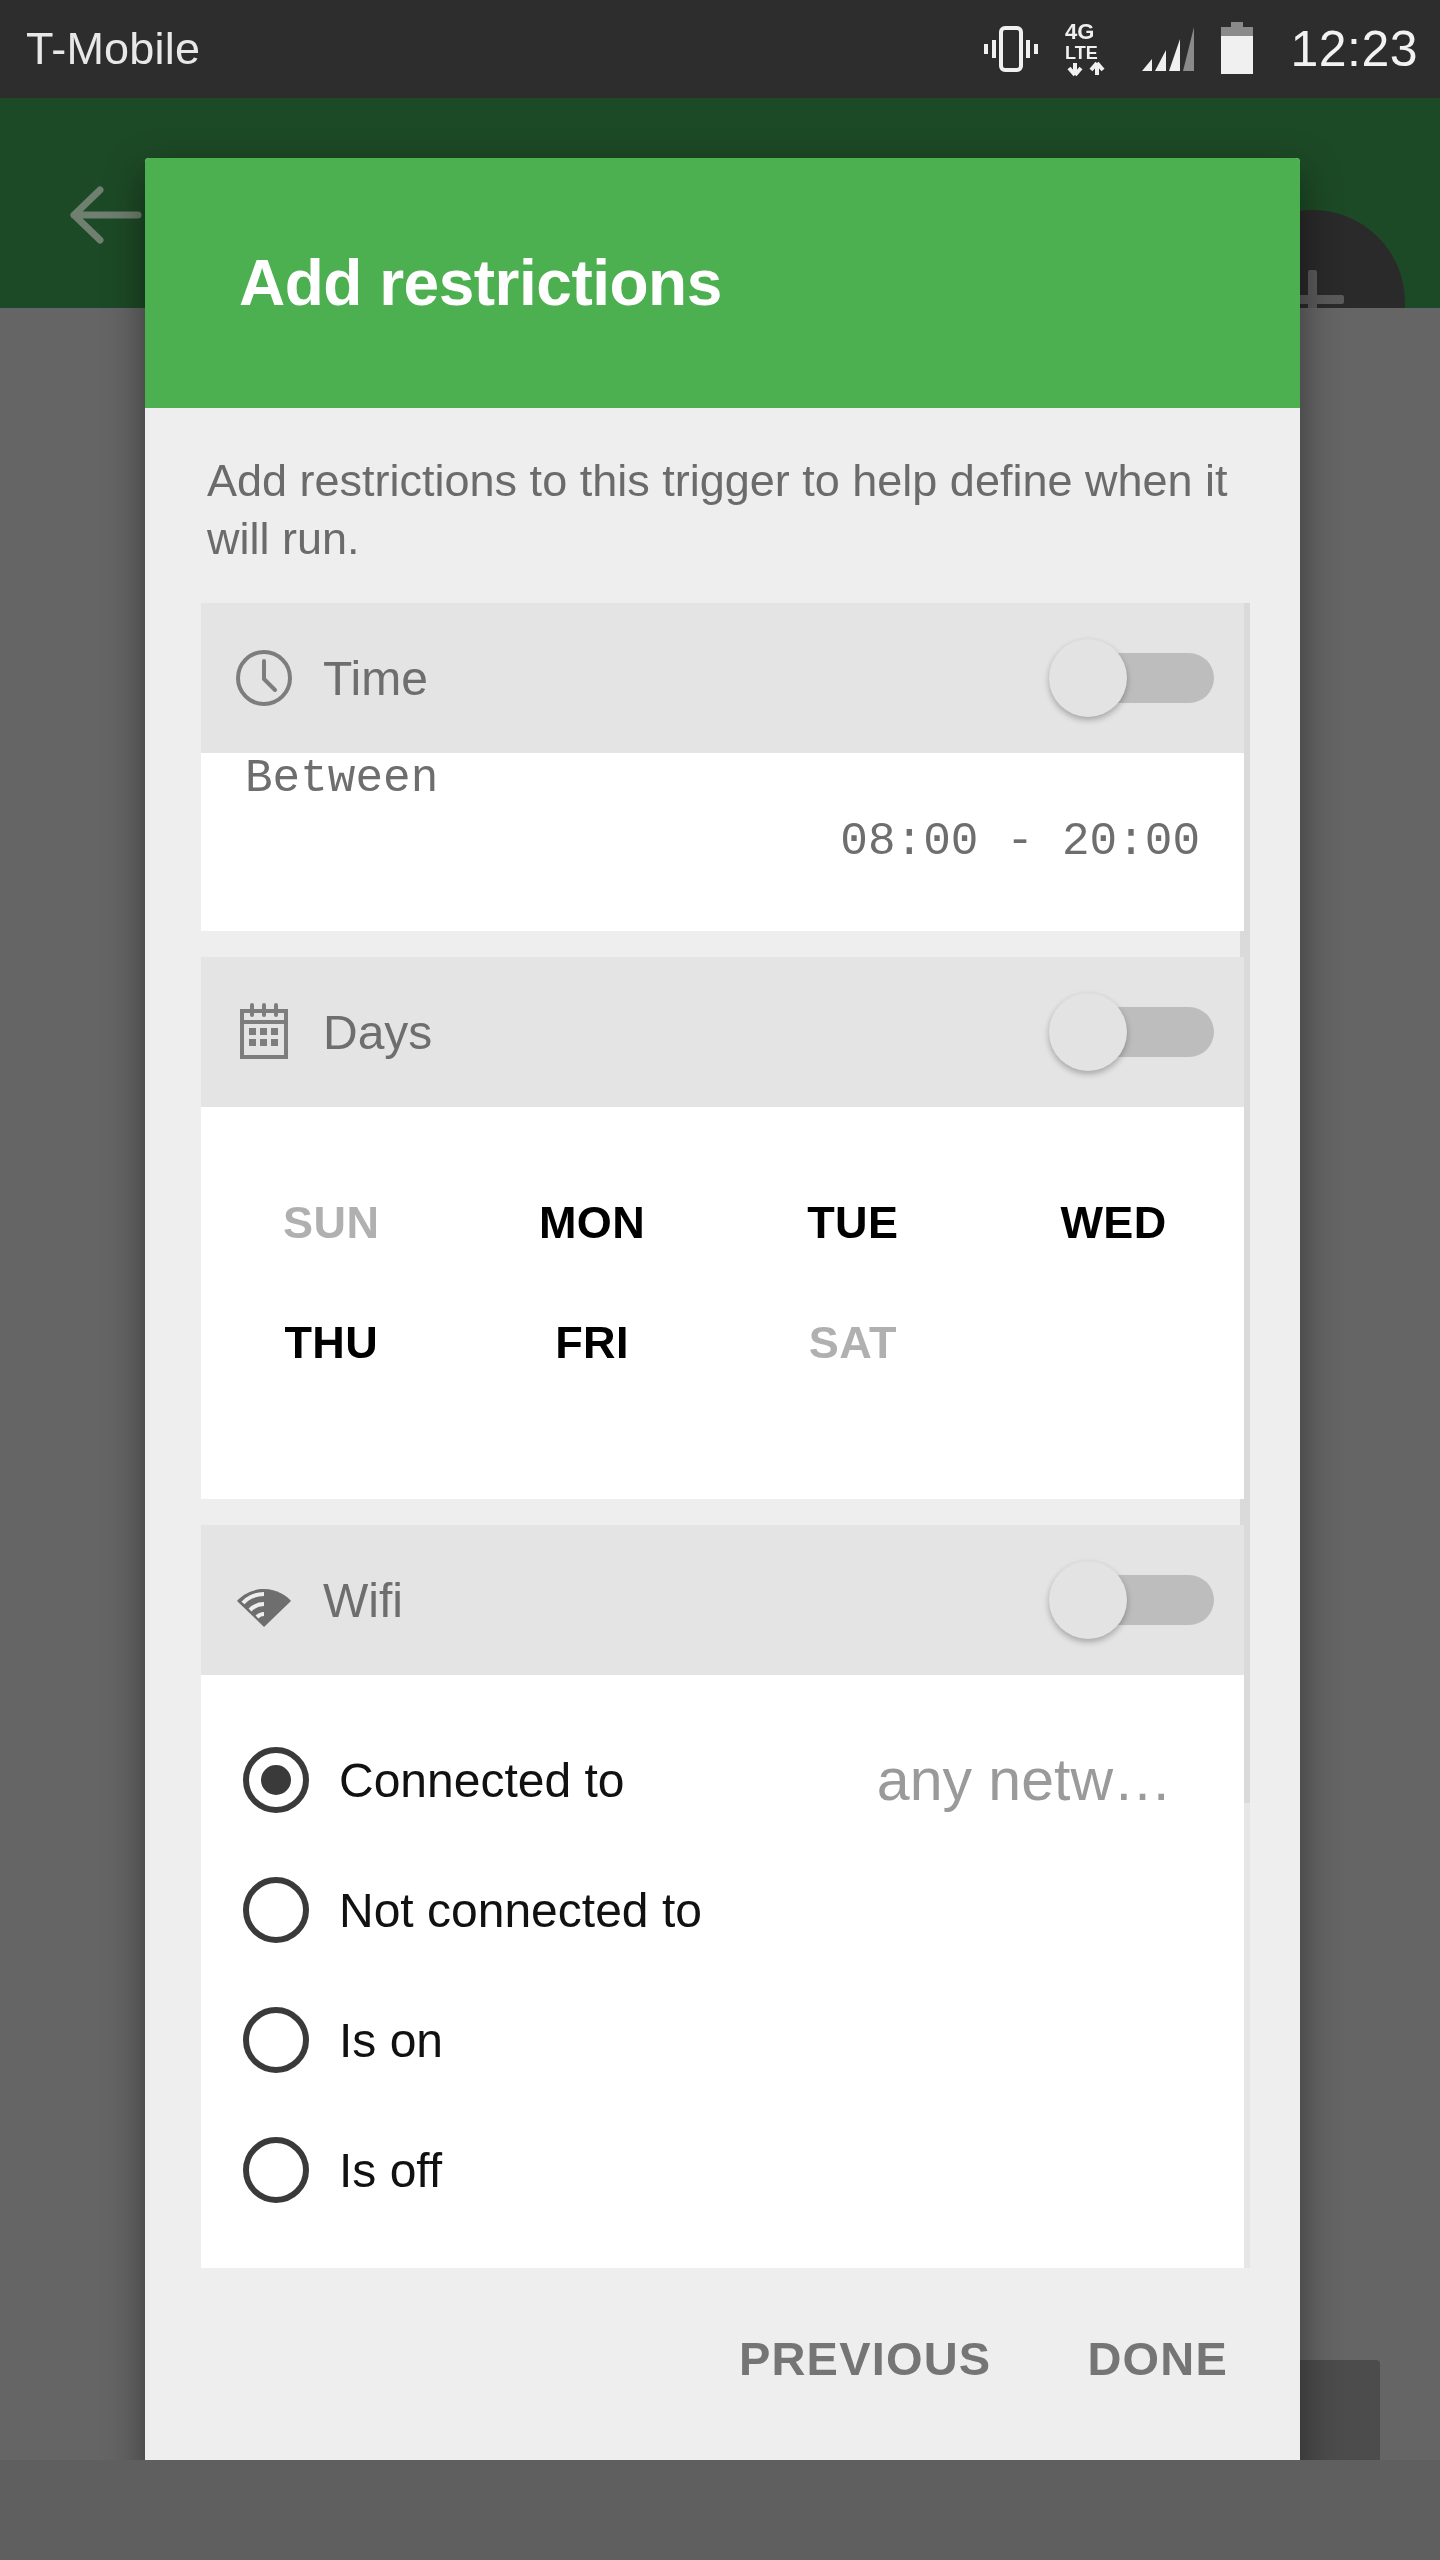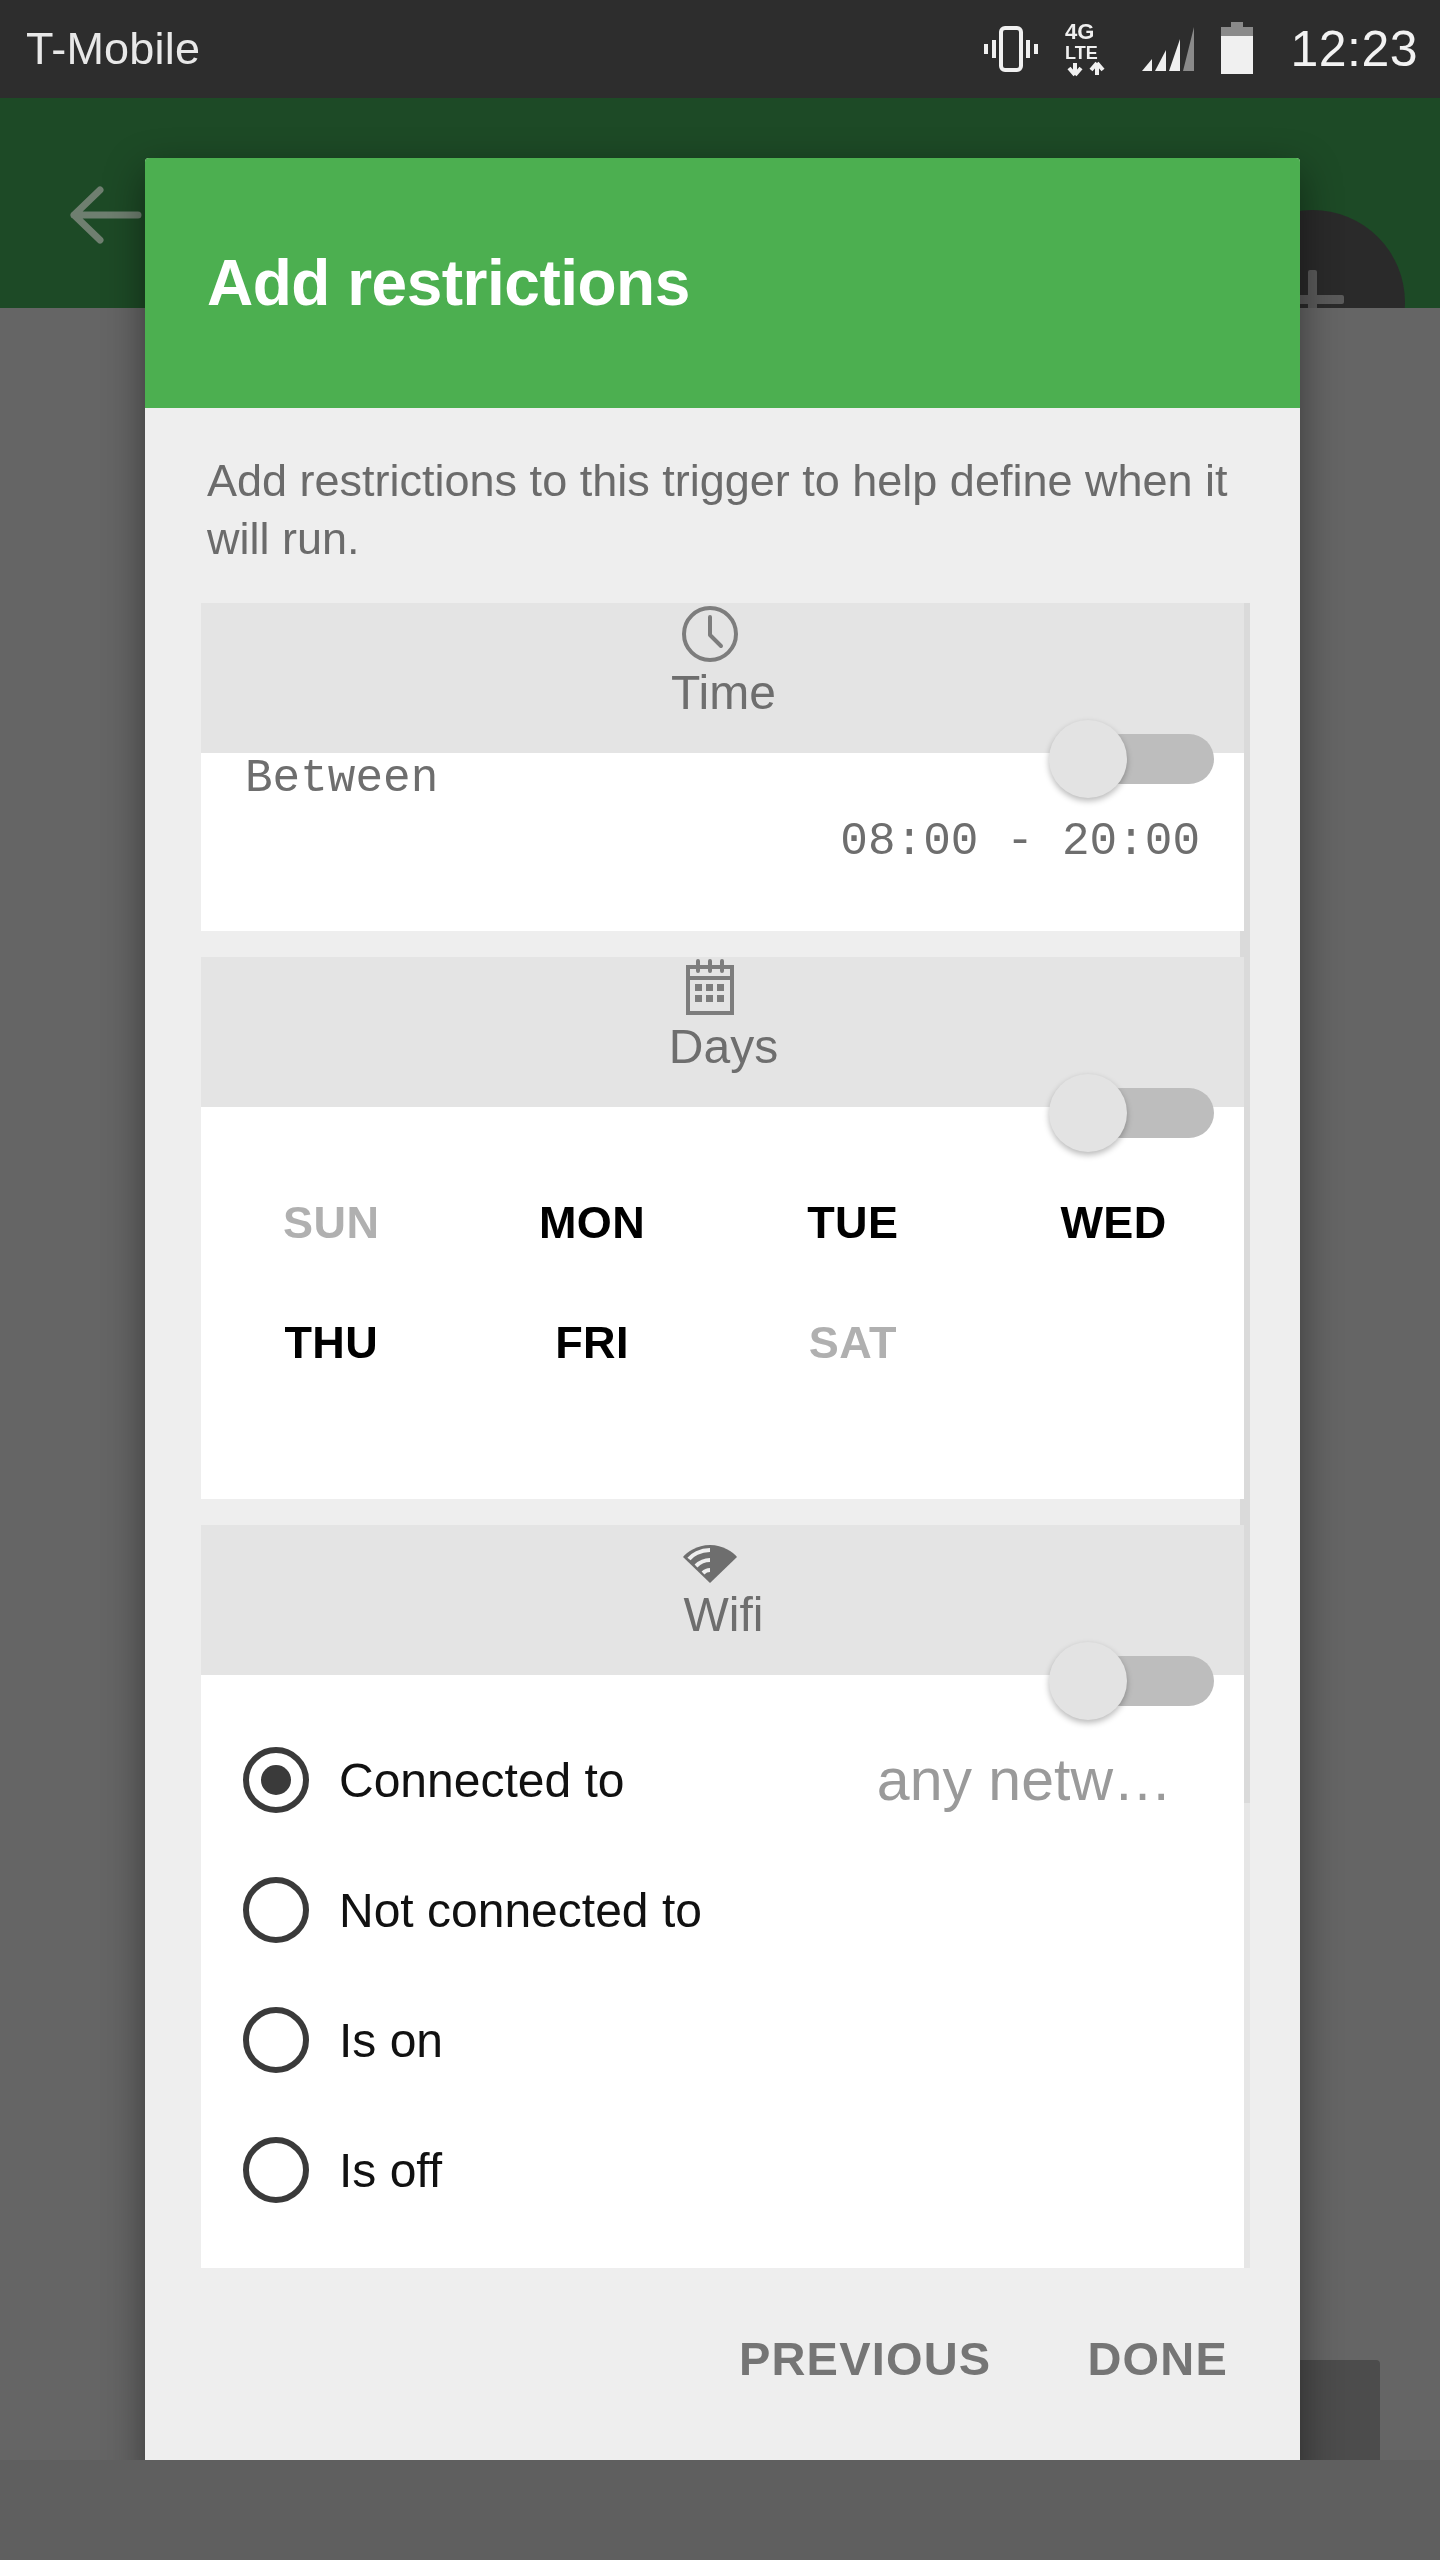--- a/index.html
+++ b/index.html
@@ -65,35 +65,35 @@
     box-shadow:0 14px 40px rgba(0,0,0,0.45);
     display:flex; flex-direction:column; z-index:40;
     overflow:hidden;
   }
   .dialog-header {
     height:250px; background:#4CAF50; flex:0 0 250px;
     display:flex; align-items:center;
   }
   .dialog-title {
     color:#ffffff; font-size:64px; font-weight:bold;
-    padding-left:62px; letter-spacing:-0.5px;
+    padding-left:62px; letter-spacing:-0.5px;margin-left:32px;
   }
   .dialog-desc {
     padding:44px 62px 36px 62px; color:#6b6b6b;
     font-size:45px; line-height:1.28;
   }
   .dialog-body {
     flex:1 1 auto; position:relative; overflow:hidden;
     padding:0 56px;
   }
 
   .section { margin-bottom:26px; position:relative; }
   .section-head {
     background:#e4e4e4; height:150px;
-    display:flex; align-items:center; padding:0 30px 0 32px;flex-direction:column;
+    display:flex; align-items:center; padding:0 30px 0 32px;
   }
   .section-ico { width:62px; height:62px; flex:0 0 62px; margin-right:28px; }
   .section-ico svg { display:block; width:62px; height:62px; }
   .section-label { font-size:48px; color:#6e6e6e; }
 
   
   .toggle { margin-left:auto; position:relative; width:165px; height:78px; }
   .toggle-track {
     position:absolute; right:0; top:14px; width:118px; height:50px;
     background:#bdbdbd; border-radius:25px;

